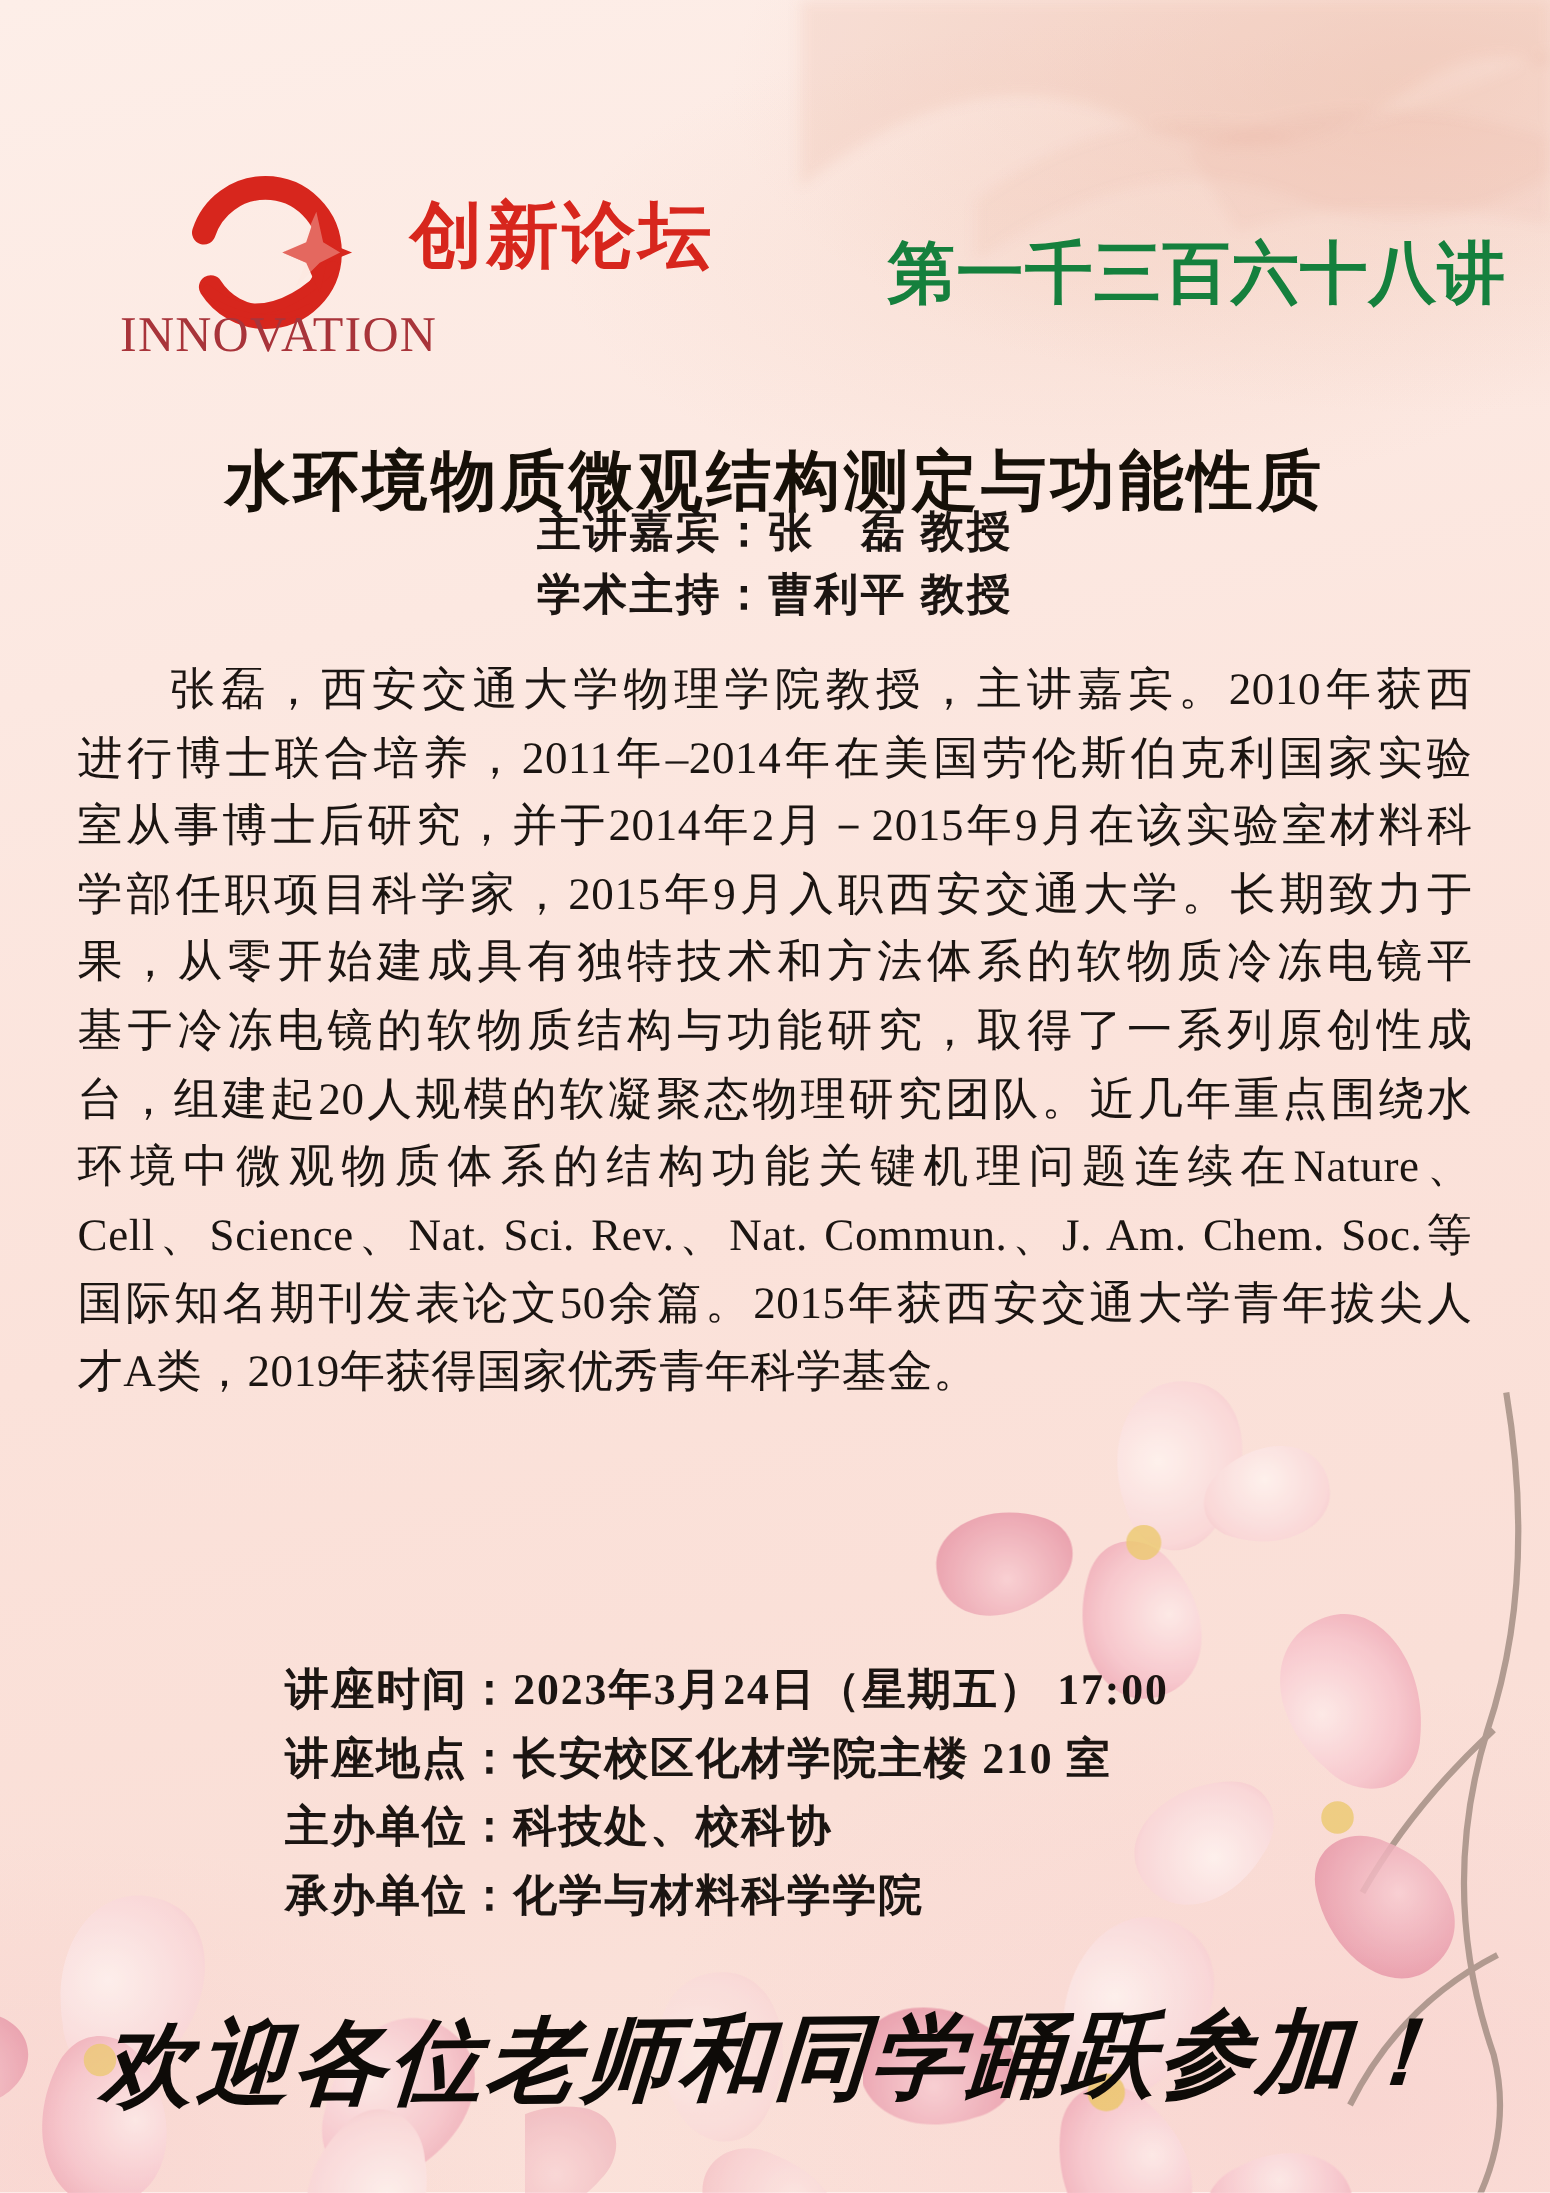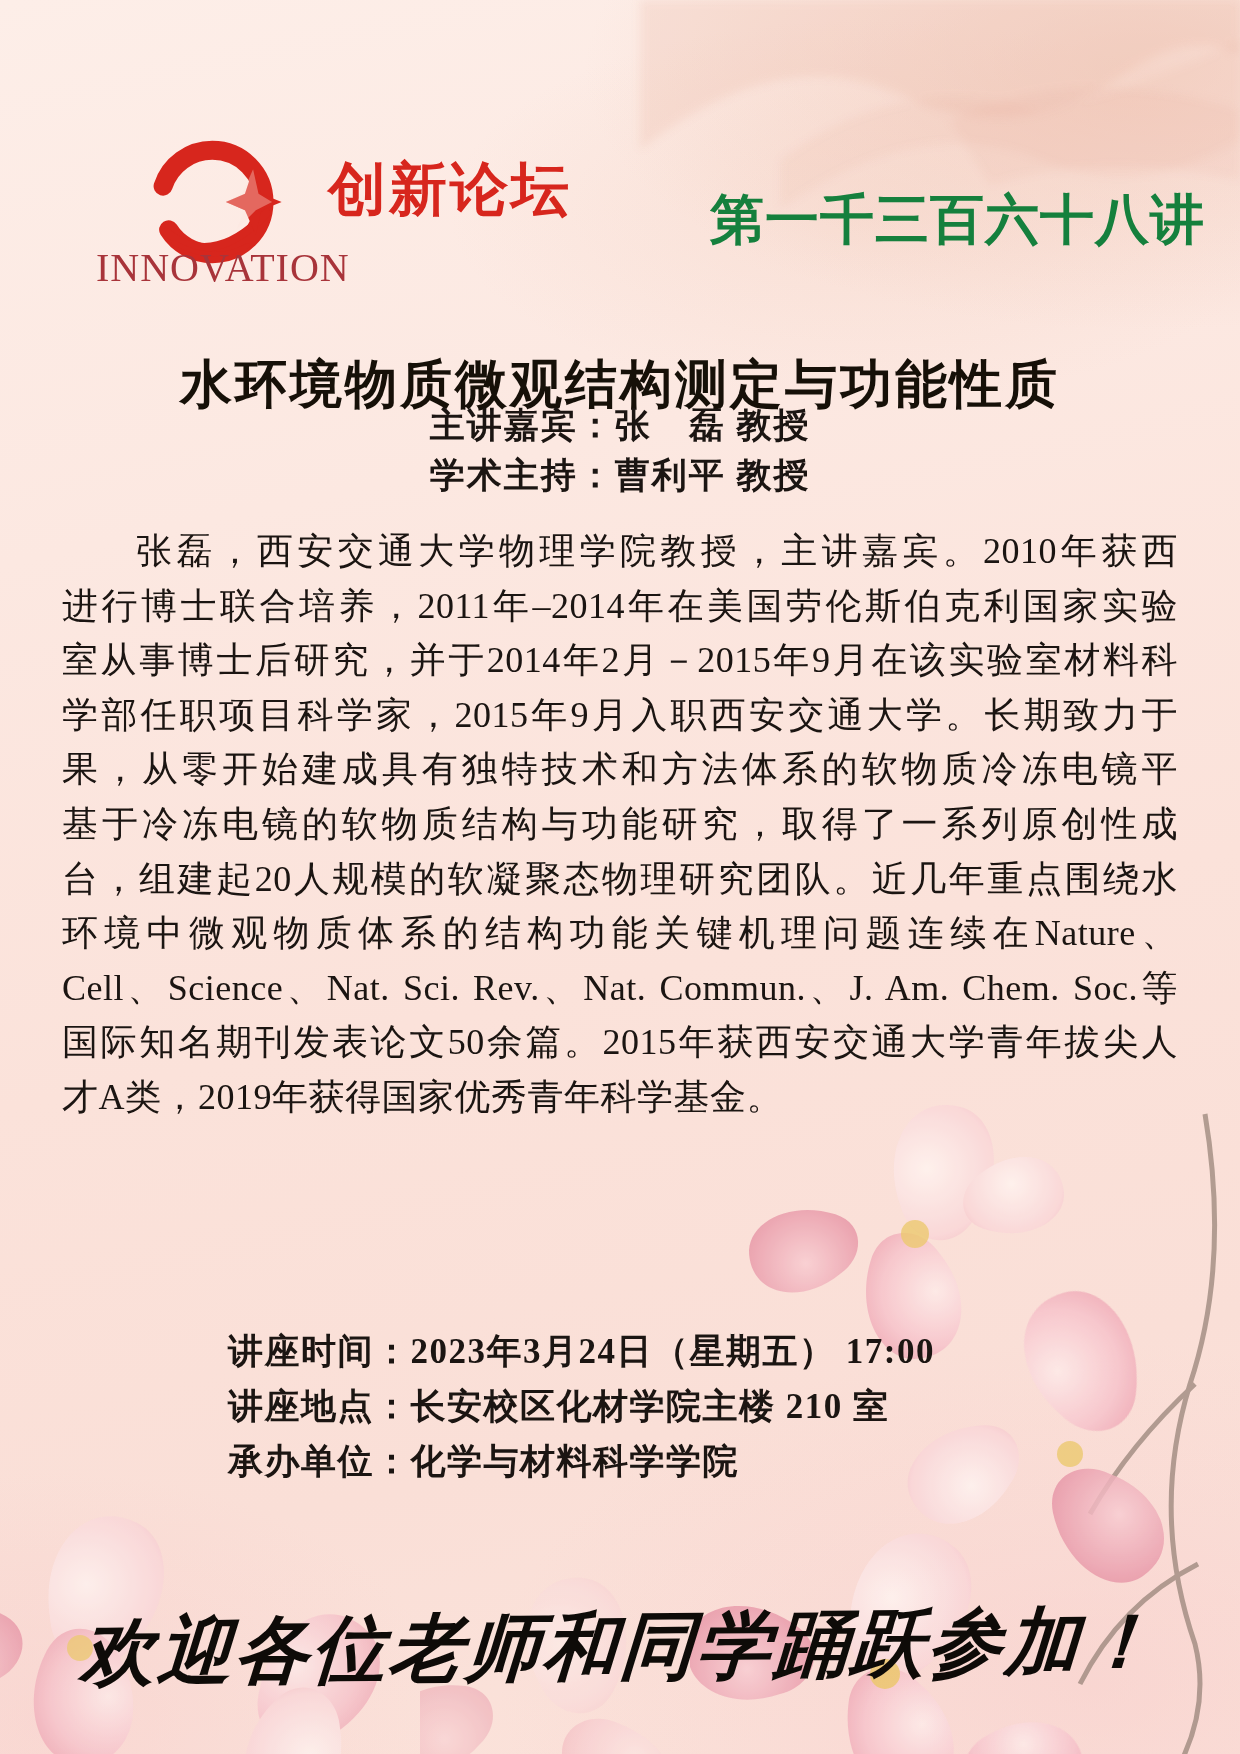--- a/index.html
+++ b/index.html
@@ -179,17 +179,18 @@
     <div class="bio-line">台，组建起20人规模的软凝聚态物理研究团队。近几年重点围绕水</div>
     <div class="bio-line">环境中微观物质体系的结构功能关键机理问题连续在Nature、</div>
     <div class="bio-line">Cell、Science、Nat. Sci. Rev.、Nat. Commun.、J. Am. Chem. Soc.等</div>
     <div class="bio-line">国际知名期刊发表论文50余篇。2015年获西安交通大学青年拔尖人</div>
     <div class="bio-line last">才A类，2019年获得国家优秀青年科学基金。</div>
   </div>
 
   <div class="info">
     <div class="info-line">讲座时间：2023年3月24日（星期五）  17:00</div>
     <div class="info-line">讲座地点：长安校区化材学院主楼 210 室</div>
+    <div class="info-line">主办单位：科技处、校科协</div>
     <div class="info-line">承办单位：化学与材料科学学院</div>
   </div>
 
   <div class="welcome">欢迎各位老师和同学踊跃参加！</div>
 </div>
 
 </body></html>

